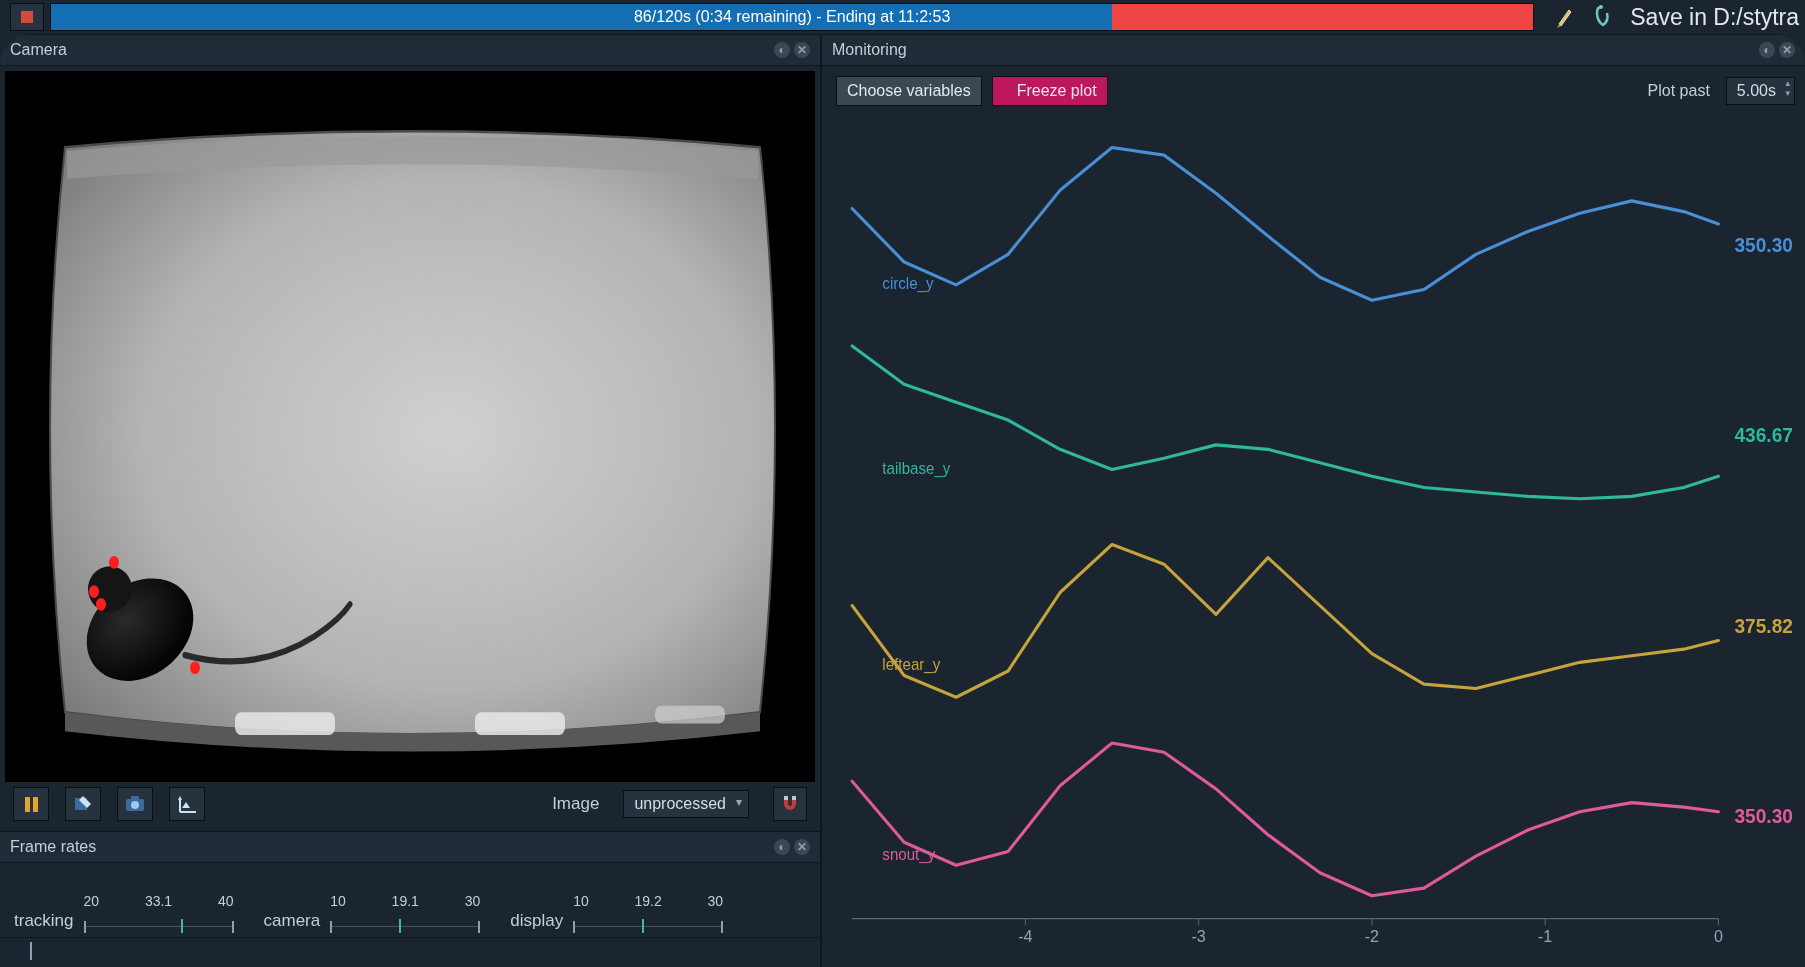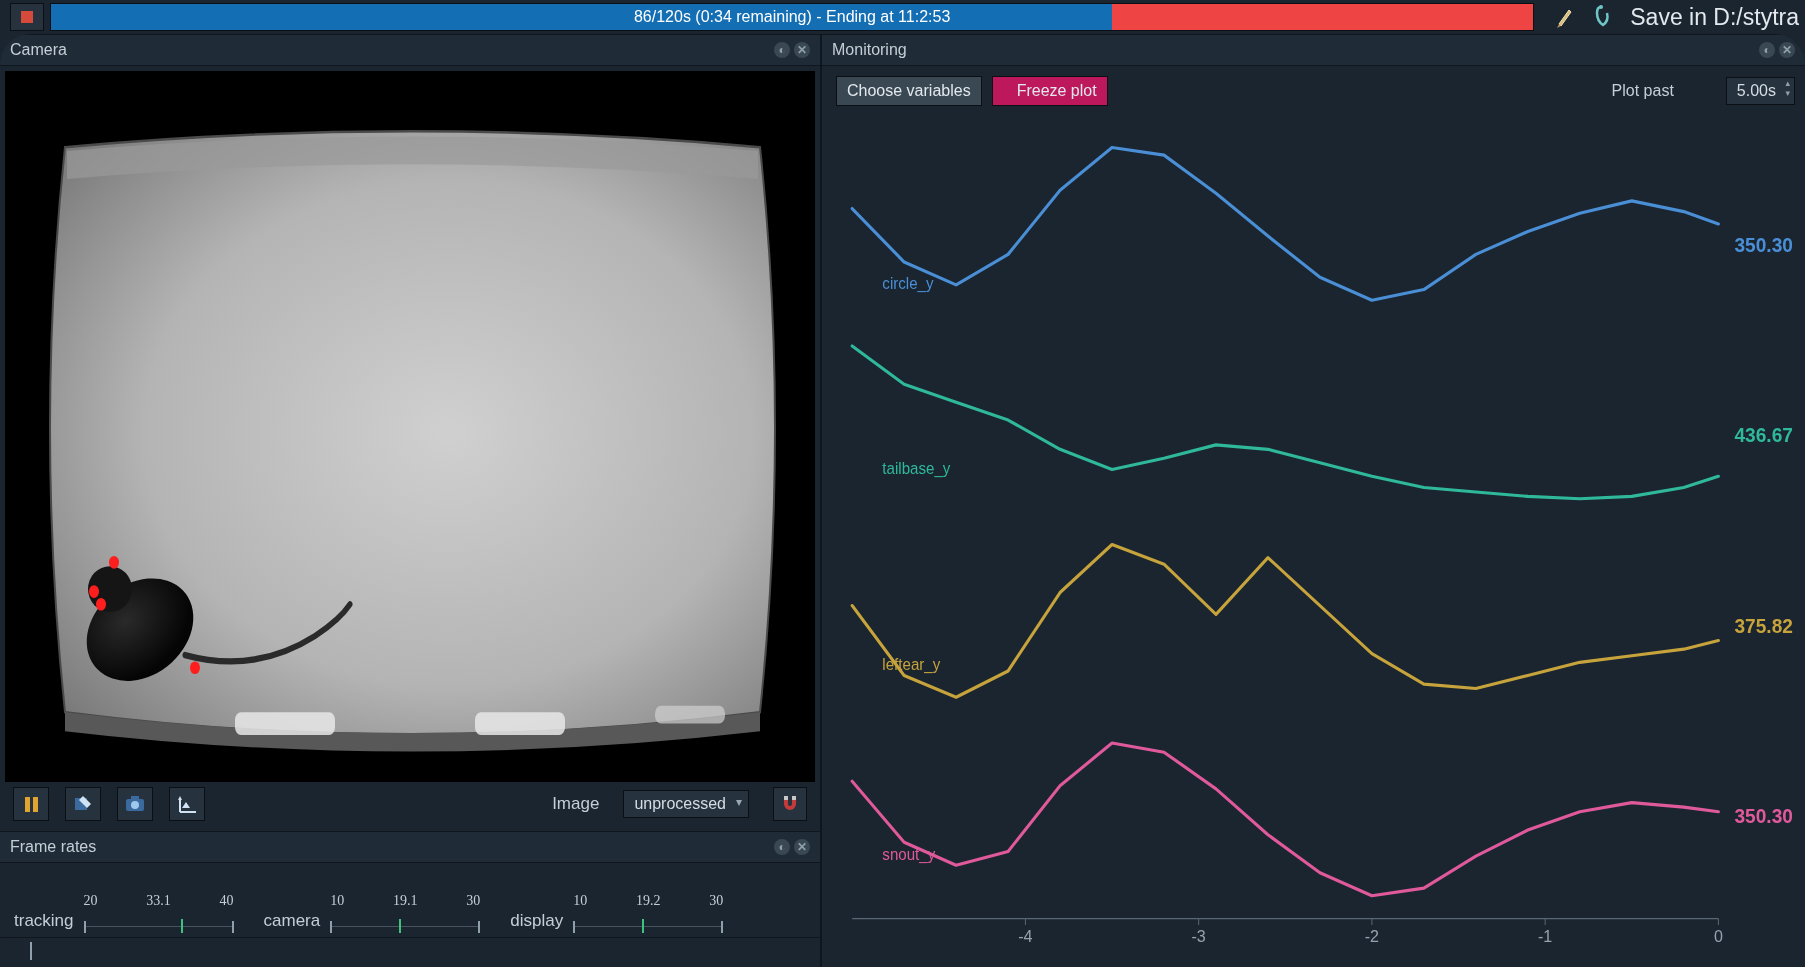--- a/index.html
+++ b/index.html
@@ -121,39 +121,39 @@
     margin-left:8px;
   }
   
   .frame-rates-body {
     padding:8px 14px 4px 14px;
     display:flex;align-items:flex-end;gap:30px;
     height:74px;
   }
   .rate-block { display:flex;align-items:flex-end;gap:6px; }
   .rate-name { font-size:17px; margin-right:4px; padding-bottom:2px;}
-  .rate-axis { position:relative; width:150px; height:40px;font-family:Liberation Serif, serif;}
+  .rate-axis { position:relative; width:150px; height:40px;}
   .rate-axis .nums { display:flex;justify-content:space-between;position:absolute;top:0;left:0;right:0;}
   .rate-axis .line { position:absolute;bottom:6px;left:0;right:0;height:1px;background:#475460;}
   .rate-axis .tick-left,.rate-axis .tick-right,.rate-axis .tick-mid { position:absolute;bottom:0;width:2px;height:12px;background:#8fa0ad;}
   .rate-axis .tick-left{left:0;}
   .rate-axis .tick-right{right:0;}
   .rate-axis .tick-mid{left:52%;background:#3ec27d;height:14px;}
   .bottom-strip { height:30px;border-top:1px solid #0f161d;background:#1a2530; padding:4px 30px;}
   .bottom-strip .cursor-line { width:2px;height:18px;background:#8fa0ad;display:inline-block;}
   
   .monitor-body { flex:1; display:flex;flex-direction:column;padding:6px 6px 6px 10px;}
   .monitor-controls { display:flex;align-items:center;gap:10px;padding:4px 4px 8px 4px;}
   .mbtn { border:1px solid #0b0f13;background:#3a4854;color:#e3e8ed;padding:5px 10px;font-size:16px;cursor:pointer;}
   .mbtn.plain { background:#be185d;padding-left:24px;}
   .monitor-spacer{flex:1;}
   .plot-past-label{font-size:16px;margin-right:6px;}
   .spin {
     border:1px solid #0b0f13;background:#26323e;color:#d5dde4;
-    padding:4px 18px 4px 10px;font-size:16px;position:relative;cursor:text;margin-left:36px;
+    padding:4px 18px 4px 10px;font-size:16px;position:relative;cursor:text;
   }
   .spin::after{
     content:'▴\A▾';white-space:pre;position:absolute;right:4px;top:0;font-size:9px;line-height:10px;color:#8fa0ad;
   }
   .plot-area { flex:1; position:relative; }
   .plot-svg { width:100%;height:100%; }
   .series-label { font-size:15px; }
 </style>
 </head>
 <body>

